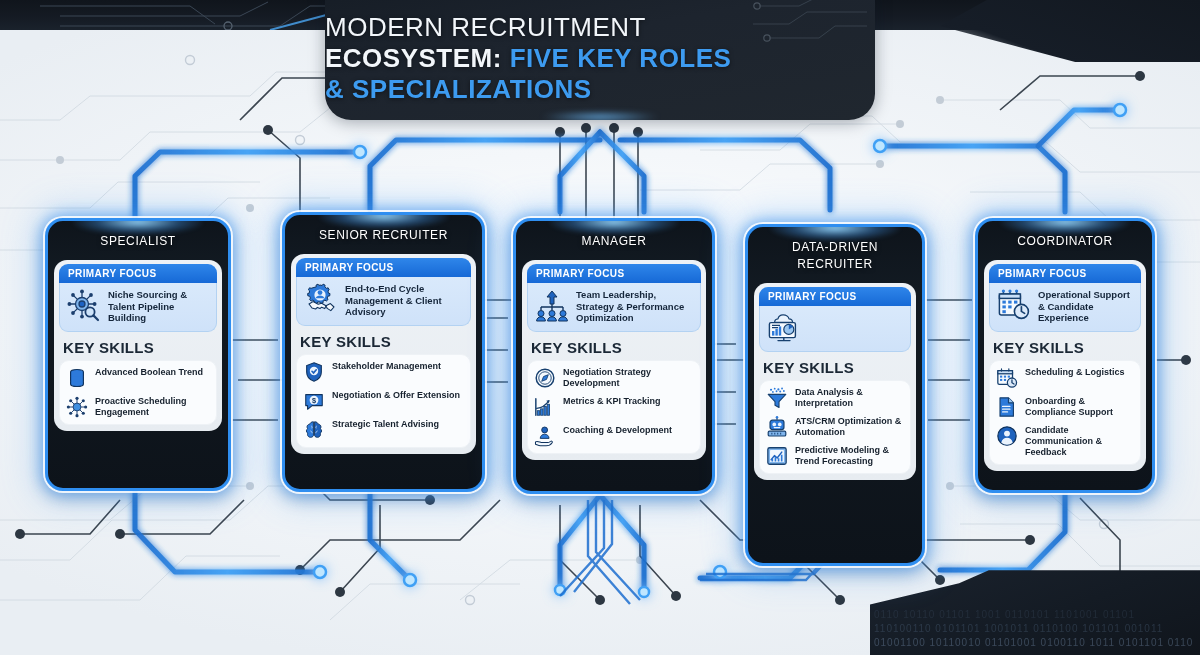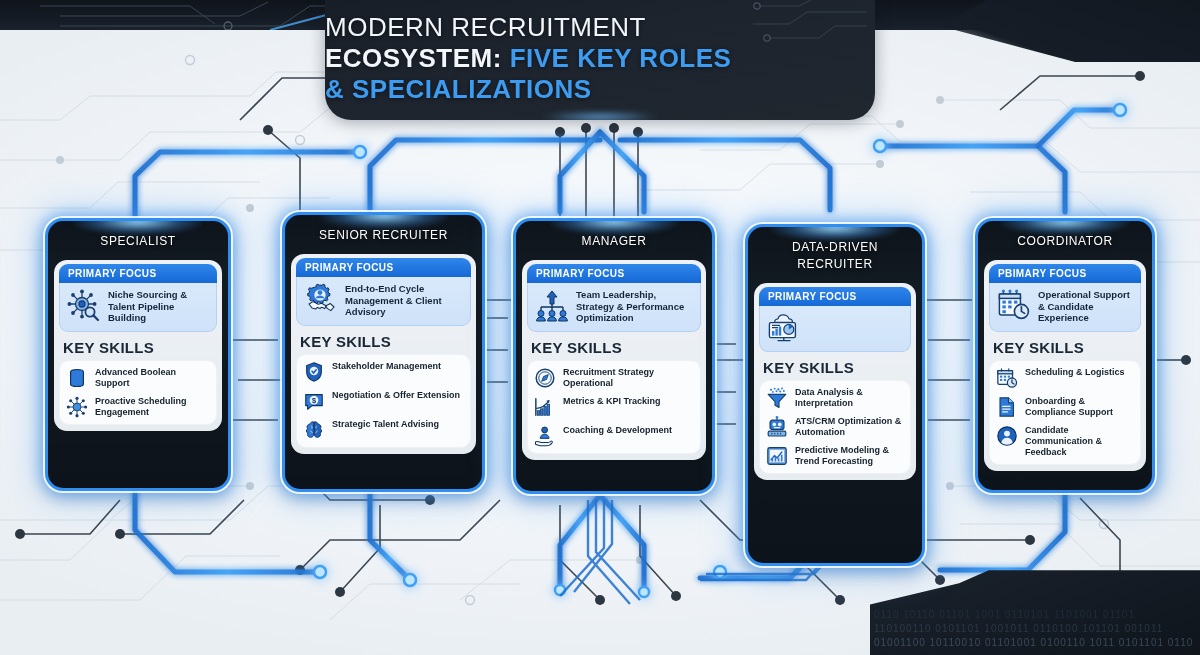--- a/index.html
+++ b/index.html
@@ -395,21 +395,21 @@
       <div class="ks-box">
         <div class="ks-row">
           <svg class="ic" width="22" height="22" viewBox="0 0 24 24">
             <g fill="#2d7ada" stroke="#10335e" stroke-width="1.3">
               <ellipse cx="12" cy="5.5" rx="7" ry="2.8"></ellipse>
               <path d="M5 5.5v5c0 1.6 3.1 2.8 7 2.8s7-1.2 7-2.8v-5"></path>
               <path d="M5 10.5v5c0 1.6 3.1 2.8 7 2.8s7-1.2 7-2.8v-5"></path>
               <path d="M5 15.5v3c0 1.6 3.1 2.8 7 2.8s7-1.2 7-2.8v-3"></path>
             </g>
           </svg>
-          <div class="ks-txt">Advanced Boolean Support</div>
+          <div class="ks-txt">Advanced Boolean Trend</div>
         </div>
         <div class="ks-row">
           <svg class="ic" width="22" height="22" viewBox="0 0 28 28">
             <g stroke="#1c3f6e" stroke-width="1.2" fill="none">
               <circle cx="14" cy="14" r="5" fill="#3f8fe0"></circle>
               <path d="M14 9V4M14 19v5M9 14H4M19 14h5M10.4 10.4L6.8 6.8M17.6 10.4l3.6-3.6M10.4 17.6l-3.6 3.6M17.6 17.6l3.6 3.6"></path>
             </g>
             <g fill="#1c3f6e">
               <circle cx="14" cy="3" r="2"></circle>
                 <circle cx="14" cy="25" r="2"></circle>
@@ -500,21 +500,21 @@
         <div class="pf-txt">Team Leadership, Strategy &amp; Performance Optimization</div>
       </div>
       <div class="ks-head">KEY SKILLS</div>
       <div class="ks-box">
         <div class="ks-row">
           <svg class="ic" width="22" height="22" viewBox="0 0 24 24">
             <circle cx="12" cy="12" r="9.6" fill="#f4f9fe" stroke="#17406f" stroke-width="1.6"></circle>
             <circle cx="12" cy="12" r="6.8" fill="none" stroke="#17406f" stroke-width="1"></circle>
             <path d="M15.6 8.4L10.4 10.4 8.4 15.6 13.6 13.6z" fill="#2d7ada" stroke="#17406f" stroke-width="1" stroke-linejoin="round"></path>
           </svg>
-          <div class="ks-txt">Recruitment Strategy Operational</div>
+          <div class="ks-txt">Negotiation Strategy Development</div>
         </div>
         <div class="ks-row">
           <svg class="ic" width="22" height="22" viewBox="0 0 24 24">
             <path d="M2 21V3" stroke="#17406f" stroke-width="1.6" stroke-linecap="round"></path>
             <path d="M3 13.5C7 13 12.5 10.5 16 5.5" stroke="#17406f" stroke-width="1.5" fill="none" stroke-linecap="round"></path>
             <path d="M13.4 5.1L17 4.3l-.8 3.6z" fill="#17406f"></path>
             <g fill="#2d7ada" stroke="#17406f" stroke-width=".9">
               <rect x="3.6" y="16" width="2.6" height="5"></rect>
                 <rect x="7.2" y="14" width="2.6" height="7"></rect>
               <rect x="10.8" y="11.5" width="2.6" height="9.5"></rect>

